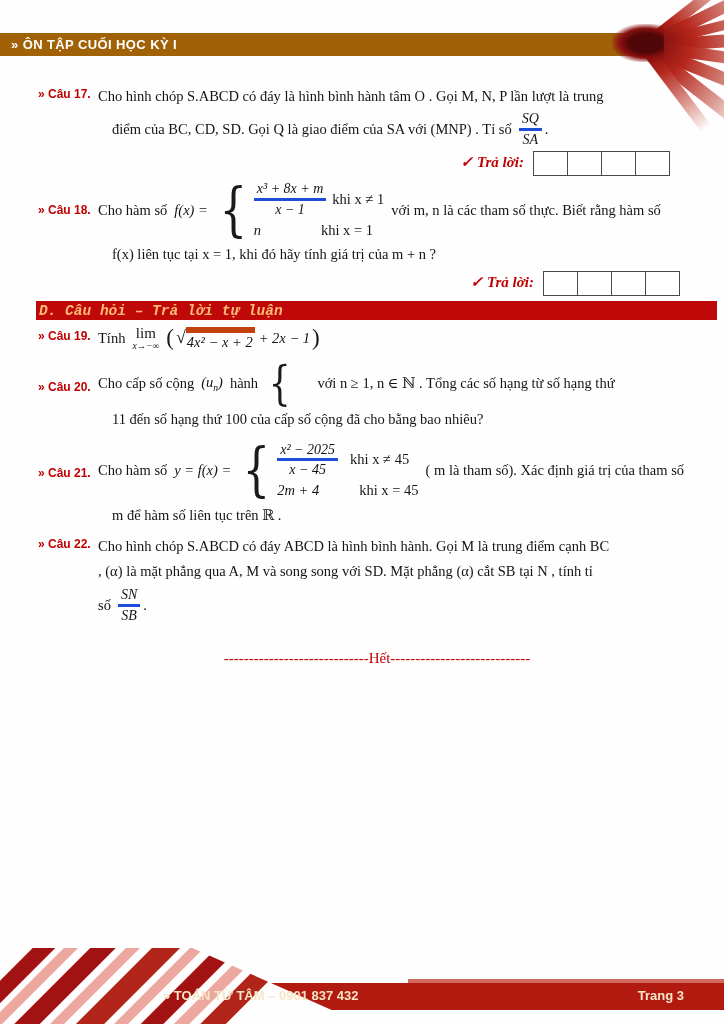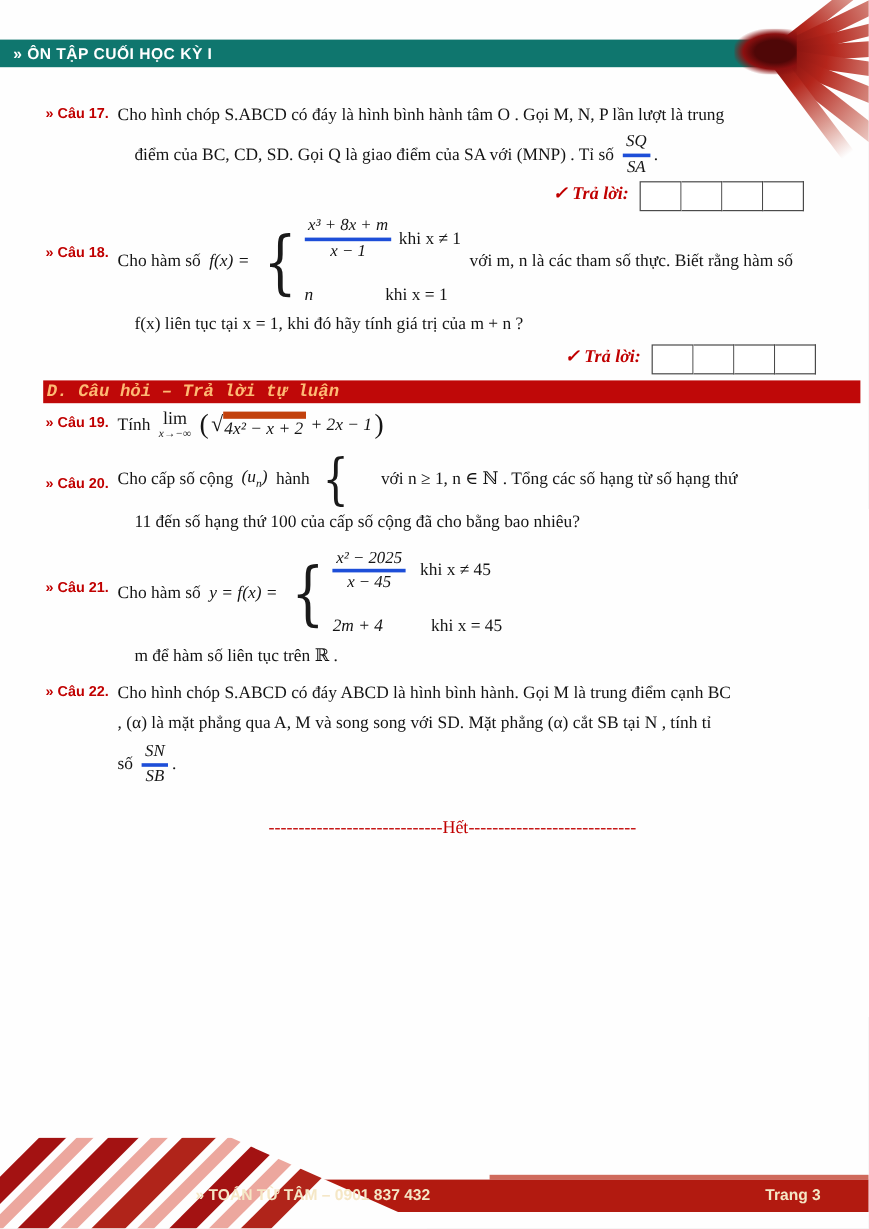--- a/index.html
+++ b/index.html
@@ -1,20 +1,20 @@
 <!DOCTYPE html>
 <html><head>
 <meta charset="utf-8">
 <style>
   html,body{margin:0;padding:0;background:#e9e9e9;}
   .page{position:relative;width:724px;height:1024px;background:#fefefe;overflow:hidden;
         font-family:"Liberation Serif","DejaVu Serif",serif;font-size:14.5px;color:#141414;}
 
   
-  .header-bar{position:absolute;top:33px;left:0;width:694px;height:23px;background:#0f766e;
+  .header-bar{position:absolute;top:33px;left:0;width:694px;height:23px;background:#a16207;
               display:flex;align-items:center;padding-left:11px;box-sizing:border-box;}
   .header-title{color:#ffffff;font-family:"Liberation Sans","DejaVu Sans",sans-serif;
                 font-weight:bold;font-size:13px;letter-spacing:.4px;white-space:nowrap;}
 
   
   .ribbon{position:absolute;left:644px;top:40px;transform-origin:0 50%;height:11px;
           background:linear-gradient(90deg,#6e0a0a 0%,#b4251b 30%,#dfa59c 72%,rgba(255,255,255,0) 100%);}
   .fan-hub{position:absolute;left:612px;top:24px;width:52px;height:38px;
            background:radial-gradient(ellipse at 65% 50%,#4f0707 0 35%,#8c1010 55%,rgba(140,16,16,0) 75%);}
 
@@ -31,21 +31,21 @@
   .frac{display:inline-flex;flex-direction:column;align-items:center;line-height:1.12;
         font-style:italic;font-size:14px;}
   .frac .num{padding:0 3px 1px 3px;border-bottom:3px solid #1d4ed8;}
   .frac .den{padding:1px 3px 0 3px;}
 
   .cases{display:inline-flex;align-items:center;}
   .brace{font-family:"DejaVu Serif",serif;font-weight:400;color:#1a1a1a;line-height:.85;
          transform:scaleX(.75);margin-right:2px;}
   .brace.tall{font-size:58px;}
   .brace.mid{font-size:46px;}
-  .rows{display:flex;flex-direction:column;gap:20px;}
+  .rows{display:flex;flex-direction:column;gap:4px;}
   .case-row{display:flex;align-items:center;gap:12px;line-height:1.2;}
 
   .answer-row{display:flex;justify-content:flex-end;align-items:flex-start;gap:9px;
               margin:3px 46px 5px 0;}
   .answer-label{color:#c00000;font-weight:bold;font-style:italic;font-size:15px;line-height:25px;}
   .answer-boxes{display:flex;margin-top:1px;}
   .answer-cell{width:33px;height:23px;border:1px solid #4a4a4a;border-left:none;background:#fff;}
   .answer-cell:first-child{border-left:1px solid #4a4a4a;}
 
   .section-bar{margin:3px 0 6px -2px;width:681px;height:19px;background:#bf0808;
@@ -215,20 +215,21 @@
                 <span class="den">x − 45</span>
               </span>
               <span>khi x ≠ 45</span>
             </span>
             <span class="case-row">
               <span class="it">2m + 4</span>
               <span style="margin-left:28px;">khi x = 45</span>
             </span>
           </span>
         </span>
+        <span>( m là tham số). Xác định giá trị của tham số</span>
       </div>
       <div class="tline indent" style="margin-top:4px;">m để hàm số liên tục trên ℝ .</div>
     </div>
 
     <div class="q" style="margin-top:6px;">
       <span class="q-label">» Câu 22.</span>
       <div class="tline">Cho hình chóp S.ABCD có đáy ABCD là hình bình hành. Gọi M là trung điểm cạnh BC</div>
       <div class="tline">, (α) là mặt phẳng qua A, M và song song với SD. Mặt phẳng (α) cắt SB tại N , tính tỉ</div>
       <div class="mathline" style="margin-top:3px;">
         <span>số</span>

